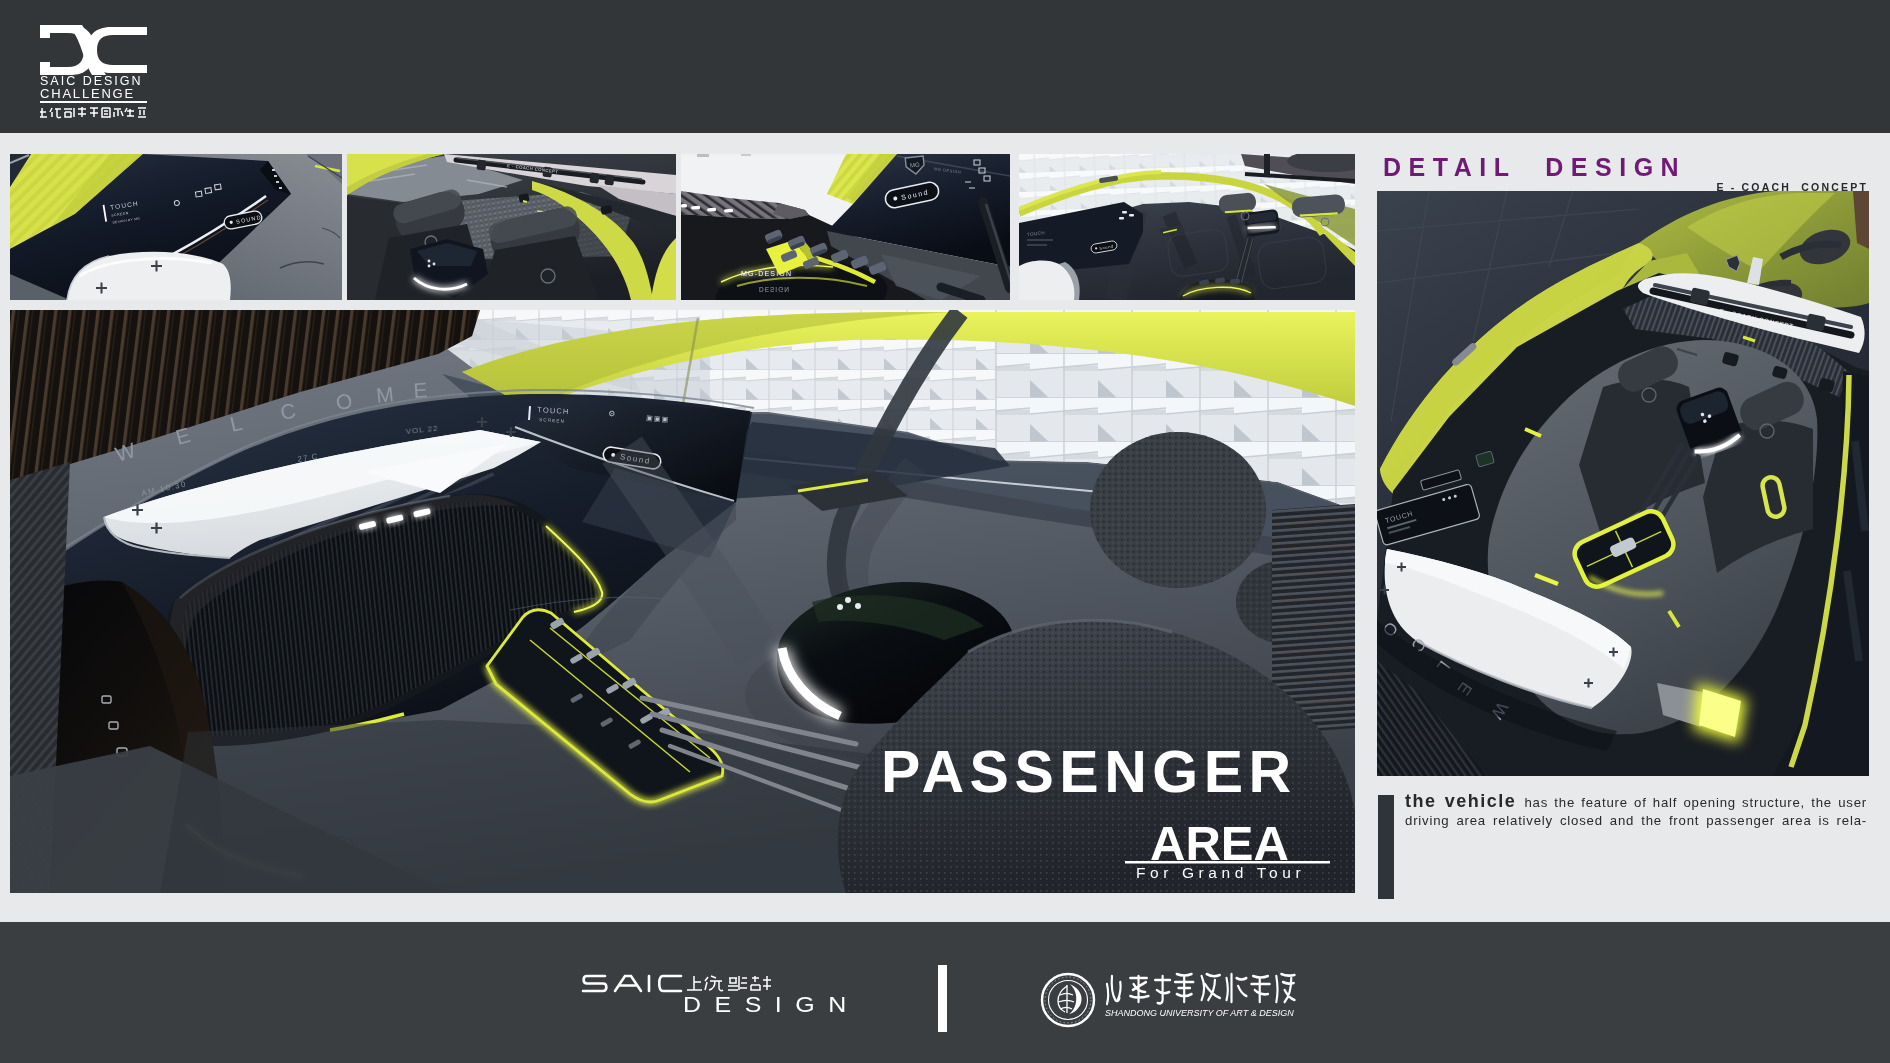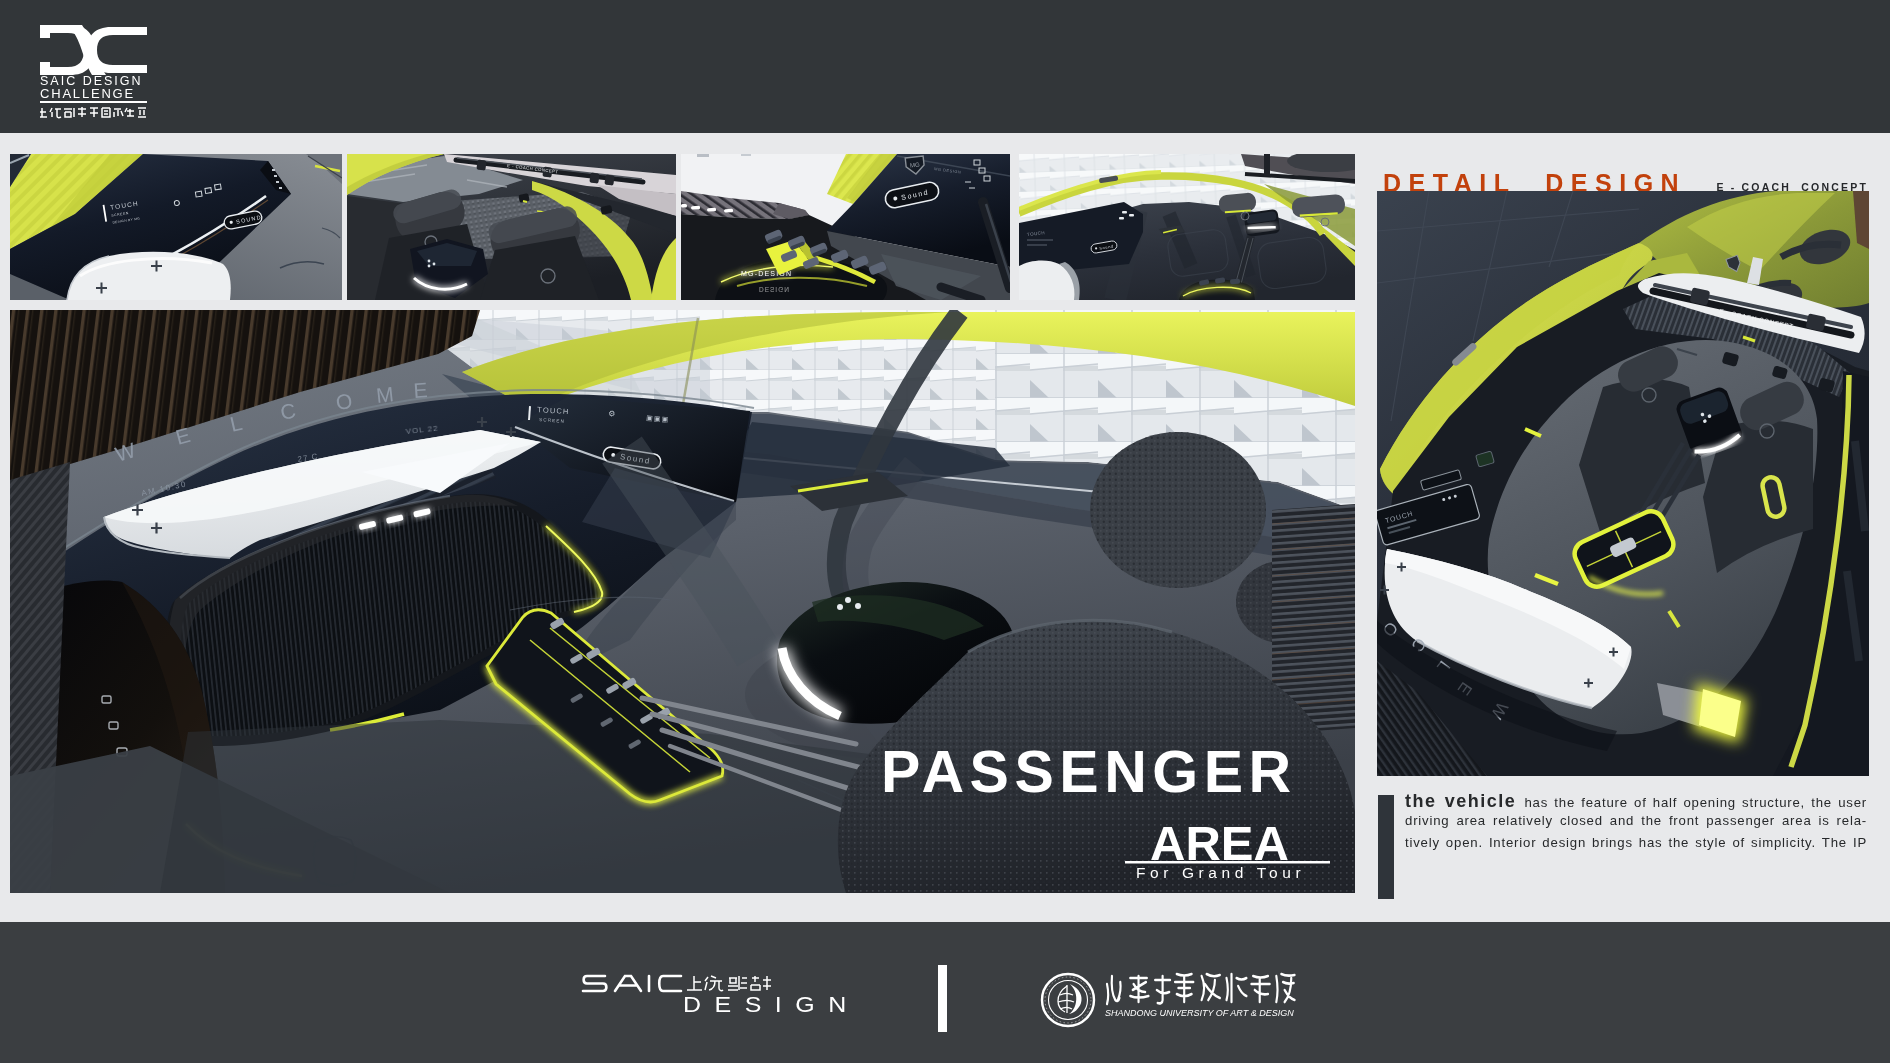--- a/index.html
+++ b/index.html
@@ -640,21 +640,21 @@
 <path d="M958,342 C1012,310 1092,300 1162,322 C1262,350 1332,422 1345,502 L1345,583 L836,583 C822,540 826,490 848,458 C880,414 920,380 958,342 Z" fill="url(#pDot)" opacity="0.75"></path>
 <path d="M958,342 C1012,310 1092,300 1162,322" stroke="#5d646d" stroke-width="3" fill="none" opacity="0.8"></path>
 
 <text x="871" y="482" fill="#ffffff" font-family="Liberation Sans" font-weight="bold" font-size="59" letter-spacing="5.5">PASSENGER</text>
 <text x="1140" y="550" fill="#ffffff" font-family="Liberation Sans" font-weight="bold" font-size="49" letter-spacing="0">AREA</text>
 <rect x="1115" y="551" width="205" height="2.5" fill="#ffffff"></rect>
 <text x="1126" y="568" fill="#ffffff" font-family="Liberation Sans" font-size="15.5" letter-spacing="4.6">For Grand Tour</text>
 </svg>
 </div>
 
-<div class="abs" style="left:1383px;top:169px;width:500px;font-size:25px;font-weight:bold;letter-spacing:7.5px;color:#c2410c">DETAIL&nbsp;&nbsp;DESIGN</div>
+<div class="abs" style="left:1383px;top:153px;width:500px;font-size:25px;font-weight:bold;letter-spacing:7.5px;color:#701a75">DETAIL&nbsp;&nbsp;DESIGN</div>
 
 <div class="abs" style="left:1377px;top:181px;width:491px;text-align:right;font-size:10.5px;font-weight:bold;letter-spacing:2.2px;color:#26282b">E - COACH&nbsp; CONCEPT</div>
 
 <div class="abs" style="left:1377px;top:191px;width:492px;height:585px;background:#262c35;overflow:hidden">
 <svg width="492" height="585" viewBox="0 0 492 585">
 <defs>
   <linearGradient id="rBg" x1="0" y1="0" x2="0.6" y2="1">
     <stop offset="0" stop-color="#3a424e"></stop>
           <stop offset="0.45" stop-color="#2a303b"></stop>
           <stop offset="1" stop-color="#1e242e"></stop>
@@ -827,21 +827,20 @@
 <path d="M366,146 l12,4" stroke="#d8e838" stroke-width="3"></path>
 <path d="M300,158 l20,6" stroke="#3c434c" stroke-width="2"></path>
 </svg>
 </div>
 
 <div class="abs" style="left:1378px;top:795px;width:16px;height:104px;background:#2f343a"></div>
 
 <div class="abs" style="left:1405px;top:791px;width:462px;font-size:13.2px;color:#27292b;letter-spacing:0.8px">
   <div style="height:21.8px;text-align:justify;text-align-last:justify"><span style="font-size:18px;font-weight:bold;letter-spacing:1.5px">the vehicle </span>has the feature of half opening structure, the user</div>
   <div style="height:21.8px;text-align:justify;text-align-last:justify">driving area relatively closed and the front passenger area is rela-</div>
-  <div style="height:21.8px;text-align:justify;text-align-last:justify">tively open. Interior design brings has the style of simplicity. The IP</div>
 </div>
 
 <div class="abs" style="left:0;top:922px;width:1890px;height:141px;background:#3b3e41"></div>
 
 <div class="abs" style="left:575px;top:960px;width:300px;height:80px">
 <svg width="300" height="80" viewBox="0 0 300 80">
 <g fill="none" stroke="#ffffff" stroke-width="2.6" stroke-linecap="round">
 
   <path d="M30,16 h-18 c-4.5,0 -4.5,7.5 0,7.5 h16 c4.5,0 4.5,7.5 0,7.5 h-20"></path>
 

